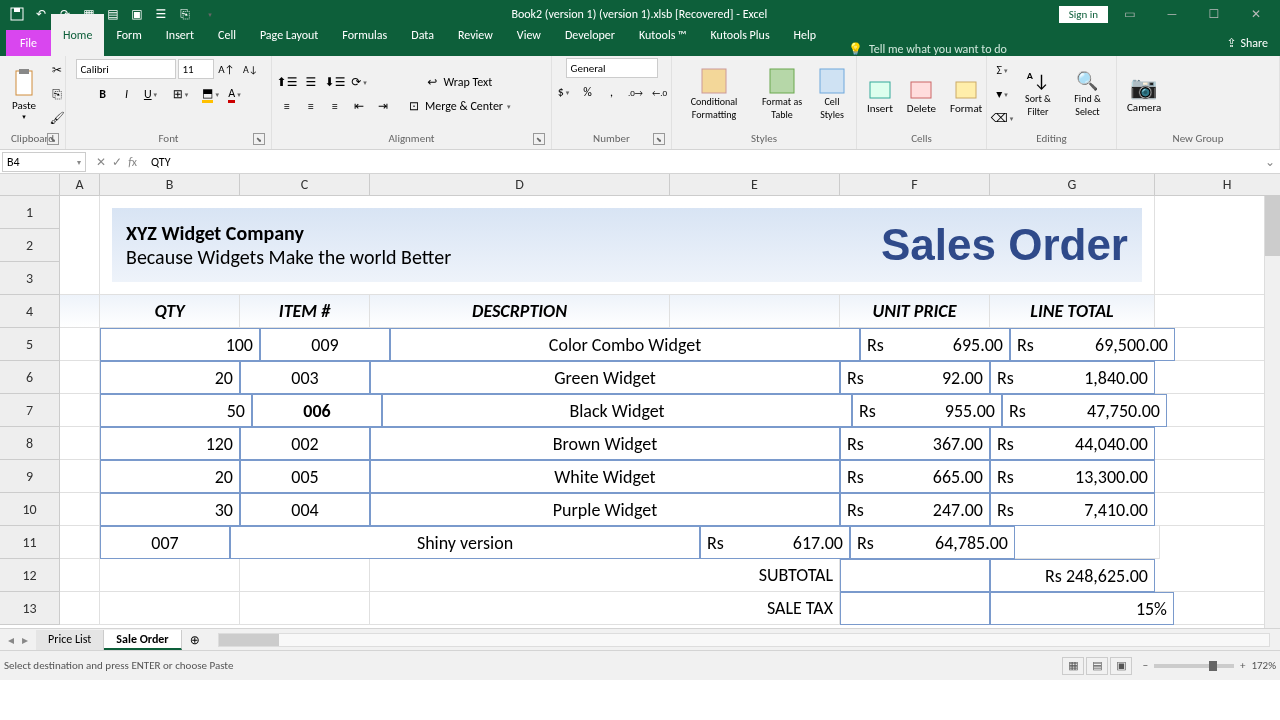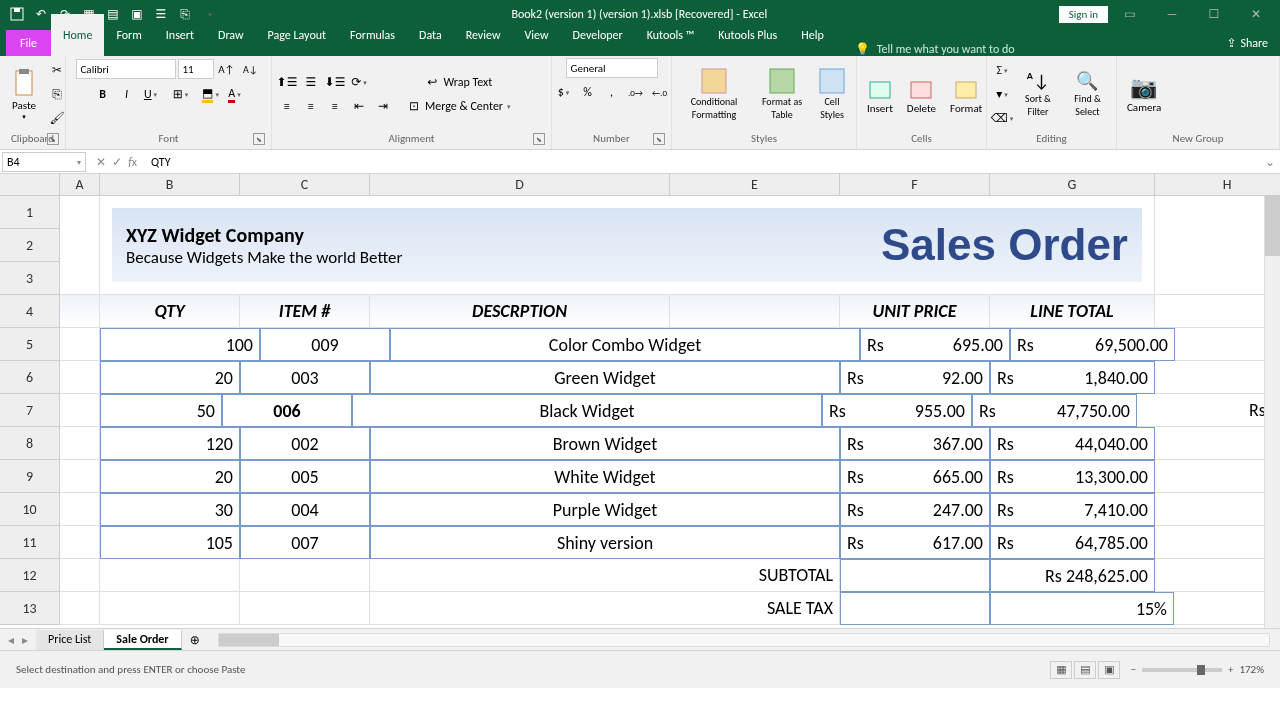--- a/index.html
+++ b/index.html
@@ -51,39 +51,39 @@
 .ch { background: #eee; border-right: 1px solid #ccc; border-bottom: 1px solid #ccc; display:flex; align-items:center; justify-content:center; font-size: 14px; color:#333; }
 .rowheads { position: absolute; left: 0; top: 22px; width: 60px; }
 .rh { height: 33px; background: #eee; border-right: 1px solid #ccc; border-bottom: 1px solid #ccc; display:flex; align-items:center; justify-content:center; font-size: 14px; color:#333; }
 .cells { position: absolute; left: 60px; top: 22px; }
 .crow { display: flex; height: 33px; }
 .cell { border-right: 1px solid #e0e0e0; border-bottom: 1px solid #e0e0e0; padding: 0 6px; display:flex; align-items:center; font-size: 18px; color:#000; background:#fff; overflow:hidden; white-space:nowrap; }
 
 
 .banner { background: linear-gradient(to bottom, #d8e4f4, #eef3fa); height: 100%; width:100%; }
 .company { font-weight: bold; font-size: 20px; }
-.tagline { font-size: 17px; }
+.tagline { font-size: 20px; }
 .so-title { font-size: 44px; font-weight: bold; color: #2f4a8a; font-family: Arial, sans-serif; }
 .hdr { font-style: italic; font-weight: bold; font-size: 18px; text-align: center; background: linear-gradient(to bottom, #eef3fa, #fff); justify-content:center; }
 .brd { border: 1px solid #7a9acc !important; }
 .tc { justify-content: center; }
 .tr { justify-content: flex-end; }
 .curr { justify-content: space-between; }
 
 
 .sheetbar { height: 22px; background: #f1f1f1; border-top: 1px solid #d4d4d4; display: flex; align-items: center; font-size: 12px; }
 .sheet-nav { display:flex; padding: 0 8px; gap:8px; color:#888; }
 .sheet-tab { padding: 2px 12px; border-right: 1px solid #ccc; cursor:pointer; background:#e5e5e5; }
 .sheet-tab.active { background:#fff; border-bottom: 2px solid #0d5f3a; font-weight:bold; }
 .sheet-add { padding: 2px 8px; cursor:pointer; }
 .hscroll { flex:1; margin: 0 10px; height: 14px; background:#f8f8f8; border:1px solid #ddd; position:relative; }
 .hscroll-thumb { position:absolute; left:0; width:60px; height:100%; background:#ccc; }
 
 
-.statusbar { height: 38px; background: #f1f1f1; border-top: 1px solid #d4d4d4; display: flex; align-items: center; font-size: 11px; padding: 0 16px; color:#555; }
+.statusbar { height: 30px; background: #f1f1f1; border-top: 1px solid #d4d4d4; display: flex; align-items: center; font-size: 11px; padding: 0 4px; color:#555; }
 .view-btns { margin-left: auto; display:flex; gap:2px; }
 .view-btn { width:22px; height:18px; border: 1px solid #ccc; display:flex;align-items:center;justify-content:center; cursor:pointer; }
 .zoom { display:flex; align-items:center; gap:6px; margin-left:10px; }
 .zoom-track { width:80px; height:4px; background:#ccc; position:relative; }
 .zoom-thumb { position:absolute; left:55px; top:-3px; width:8px; height:10px; background:#666; }
 
 .vscroll { position:absolute; right:0; top:22px; bottom:0; width:16px; background:#f0f0f0; border-left:1px solid #ddd; }
 .vscroll-thumb { position:absolute; top:0; width:100%; height:60px; background:#ccc; }
 
 svg { display:block; }
@@ -117,21 +117,21 @@
     <div class="winbtn">✕</div>
   </div>
 </div>
 
 <div class="tabbar">
   <div class="file-tab">File</div>
   <div id="tabs-container" style="display: flex;">
       <div class="tab active">Home</div>
       <div class="tab">Form</div>
       <div class="tab">Insert</div>
-      <div class="tab">Draw</div>
+      <div class="tab">Cell</div>
       <div class="tab">Page Layout</div>
       <div class="tab">Formulas</div>
       <div class="tab">Data</div>
       <div class="tab">Review</div>
       <div class="tab">View</div>
       <div class="tab">Developer</div>
       <div class="tab">Kutools ™</div>
       <div class="tab">Kutools Plus</div>
       <div class="tab">Help</div>
     </div>
@@ -416,21 +416,21 @@
           <span>92.00</span>
         </div>
         <div class="cell brd curr" style="width: 165px;">
           <span>Rs</span>
           <span>1,840.00</span>
         </div>
         <div class="cell tr" style="width: 145px;"></div>
       </div>
       <div class="crow">
         <div class="cell " style="width: 40px;"></div>
-        <div class="cell brd tr" style="width: 122px; padding-left: 42px;">50</div>
+        <div class="cell brd tr" style="width: 152px; padding-left: 42px;">50</div>
         <div class="cell brd tc" style="width: 130px; font-weight: bold;">006</div>
         <div class="cell brd tc" style="width: 470px;">Black Widget</div>
         <div class="cell brd curr" style="width: 150px;">
           <span>Rs</span>
           <span>955.00</span>
         </div>
         <div class="cell brd curr" style="width: 165px;">
           <span>Rs</span>
           <span>47,750.00</span>
         </div>
@@ -476,21 +476,20 @@
           <span>247.00</span>
         </div>
         <div class="cell brd curr" style="width: 165px;">
           <span>Rs</span>
           <span>7,410.00</span>
         </div>
         <div class="cell tr" style="width: 145px;">Rs6</div>
       </div>
       <div class="crow">
         <div class="cell " style="width: 40px;"></div>
-        <div class="cell brd tr" style="width: 140px;">105</div>
         <div class="cell brd tc" style="width: 130px;">007</div>
         <div class="cell brd tc" style="width: 470px;">Shiny version</div>
         <div class="cell brd curr" style="width: 150px;">
           <span>Rs</span>
           <span>617.00</span>
         </div>
         <div class="cell brd curr" style="width: 165px;">
           <span>Rs</span>
           <span>64,785.00</span>
         </div>

